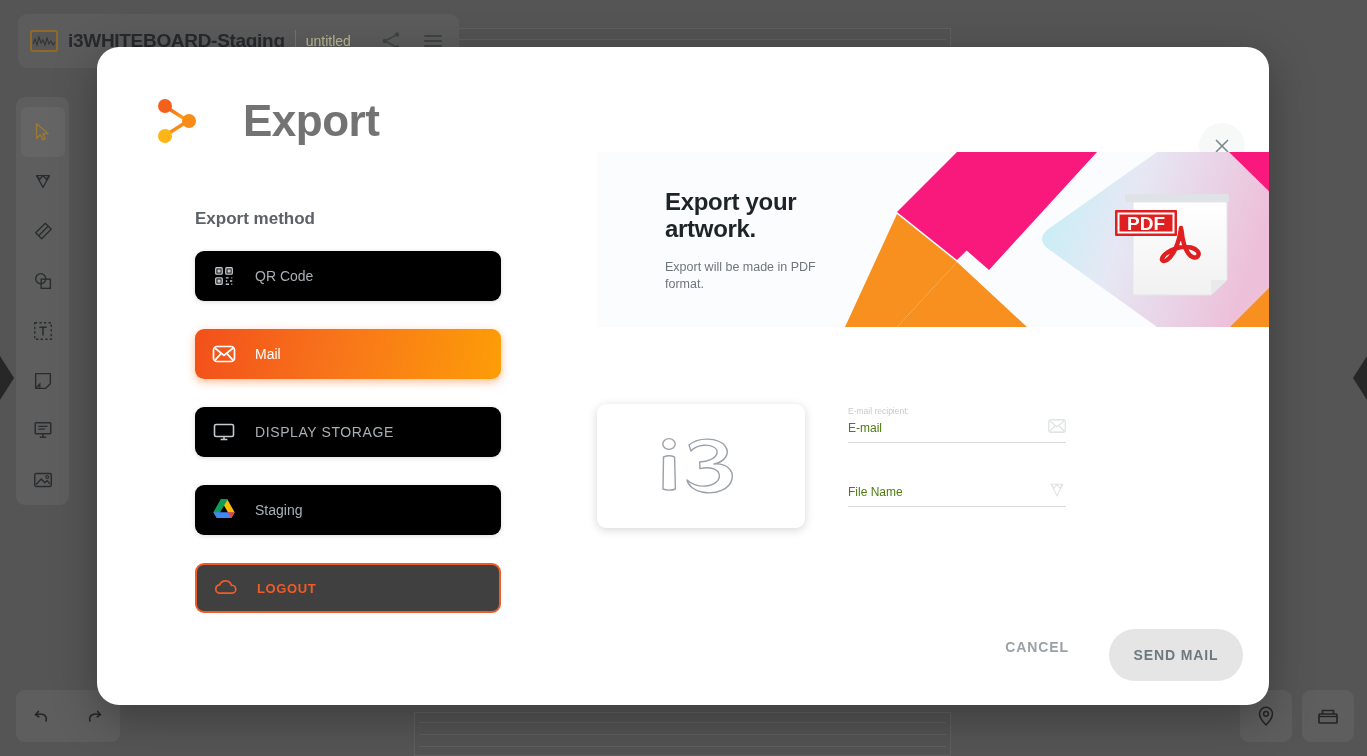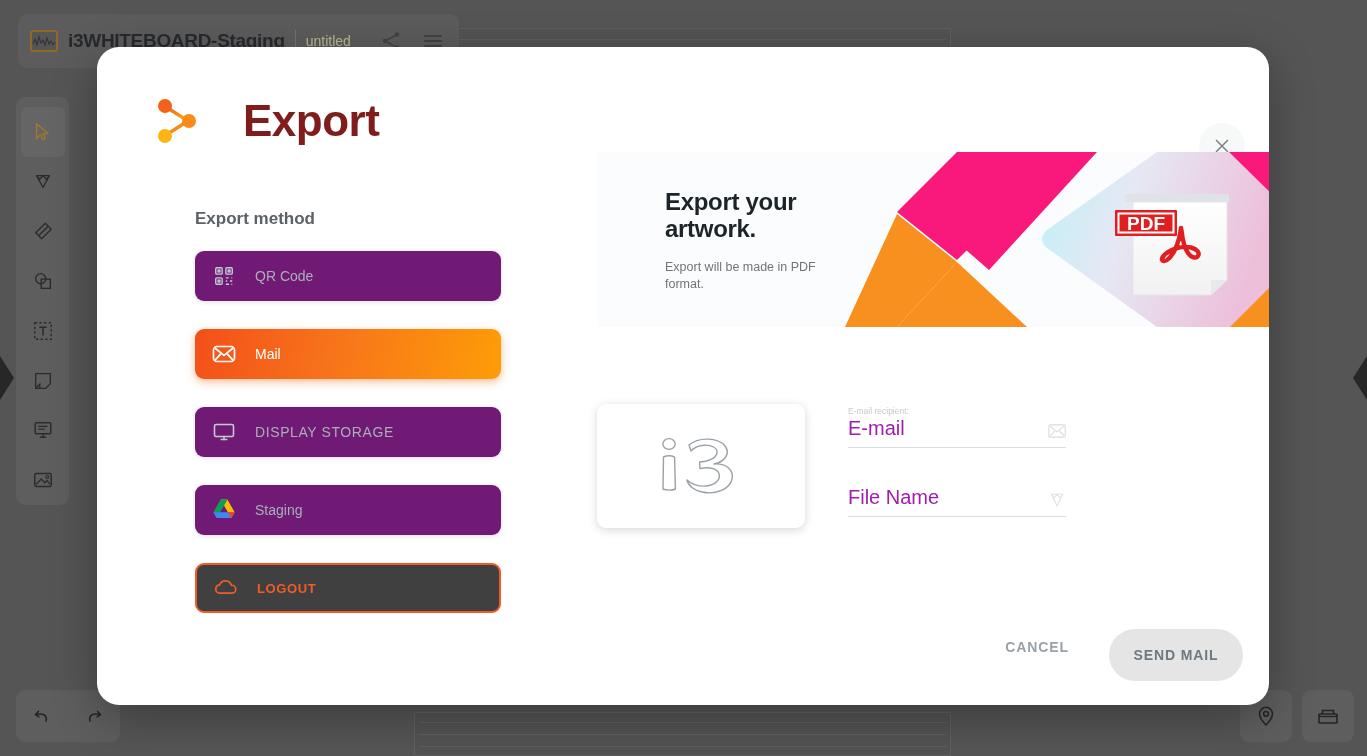--- a/index.html
+++ b/index.html
@@ -142,40 +142,40 @@
     display: flex; align-items: center; justify-content: center;
   }
 
   
   #modal-title-row {
     position: absolute; left: 58px; top: 48px;
     display: flex; align-items: center; gap: 40px;
   }
   #share-glyph { width: 48px; height: 52px; }
   #modal-title {
-    font-size: 44px; font-weight: bold; color: #7f1d1d;
+    font-size: 44px; font-weight: bold; color: #737373;
     letter-spacing: -0.5px;
   }
 
   
   #method-panel {
     position: absolute; left: 98px; top: 162px; width: 306px;
   }
   #method-heading {
     font-size: 17px; font-weight: bold; color: #5b6166;
     margin-bottom: 22px;
   }
   .method-item {
     height: 50px;
     border-radius: 9px;
     display: flex; align-items: center;
     padding-left: 14px;
     gap: 16px;
     margin-bottom: 28px;
-    background: #701a75;
+    background: #000000;
     box-shadow: 0 1px 5px rgba(0,0,0,0.14);
   }
   .method-item .m-icon {
     width: 30px; height: 30px;
     display: flex; align-items: center; justify-content: center;
     flex: 0 0 30px;
   }
   .method-item .m-label {
     font-size: 14px; color: #a9b0b5;
   }
@@ -240,21 +240,21 @@
   .field-group { position: relative; }
   .field-caption {
     font-size: 8.5px; color: #c6cbcf; margin-bottom: 1px;
   }
   .field-line {
     display: flex; align-items: flex-end; justify-content: space-between;
     border-bottom: 1px solid #d9dde0;
     padding-bottom: 7px;
   }
   .field-value {
-    font-size: 20px; color: #a21caf;
+    font-size: 12px; color: #4d7c0f;
   }
   .field-ico { width: 18px; height: 18px; opacity: .55; }
   #field-gap { height: 38px; }
 
   
   #modal-actions {
     position: absolute; right: 26px; bottom: 24px;
     display: flex; align-items: flex-start; gap: 26px;
   }
   #cancel-button {

